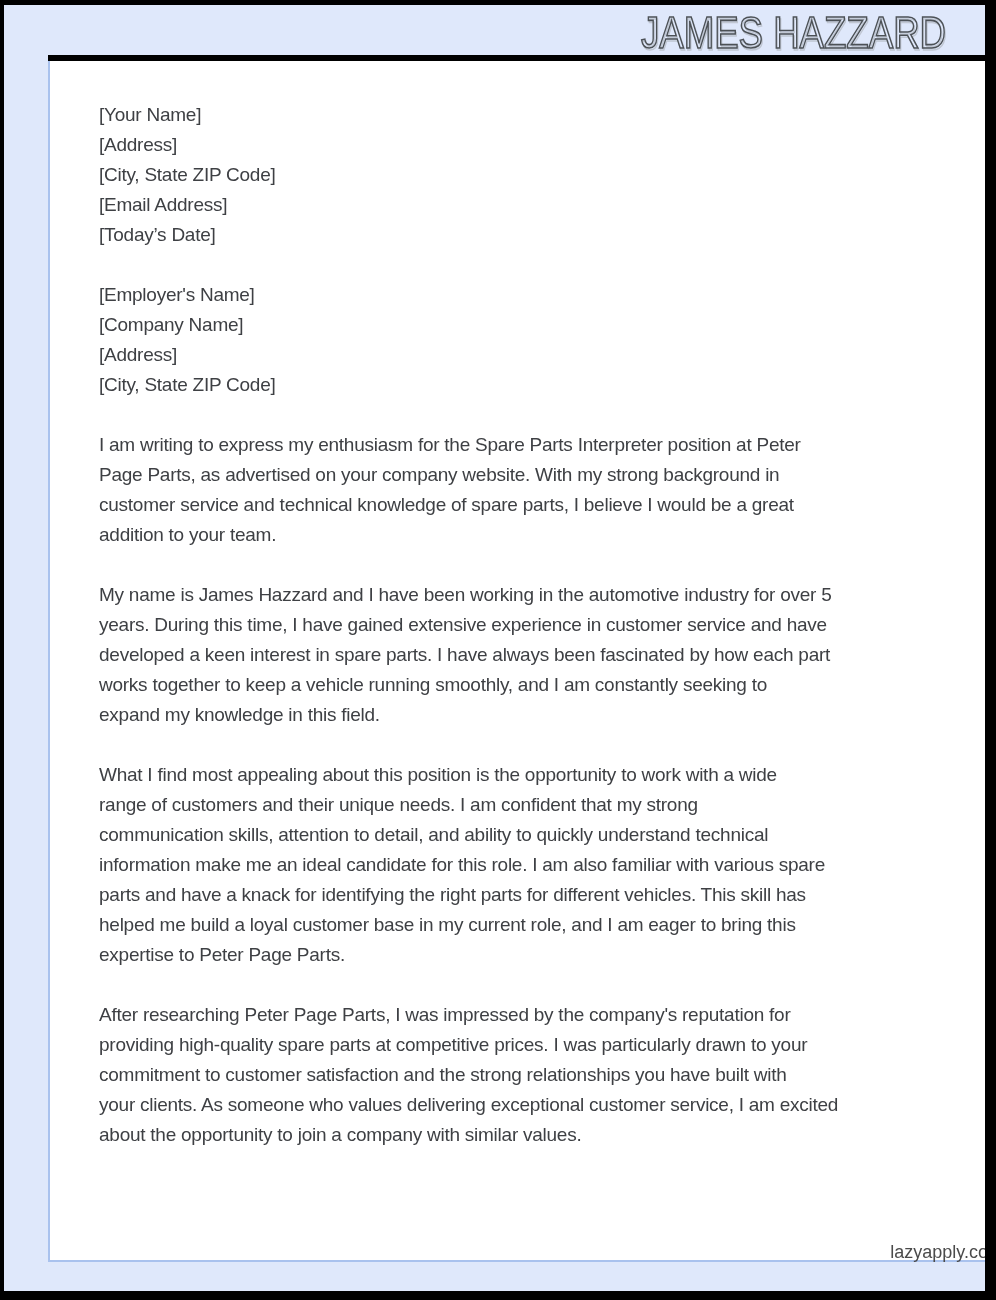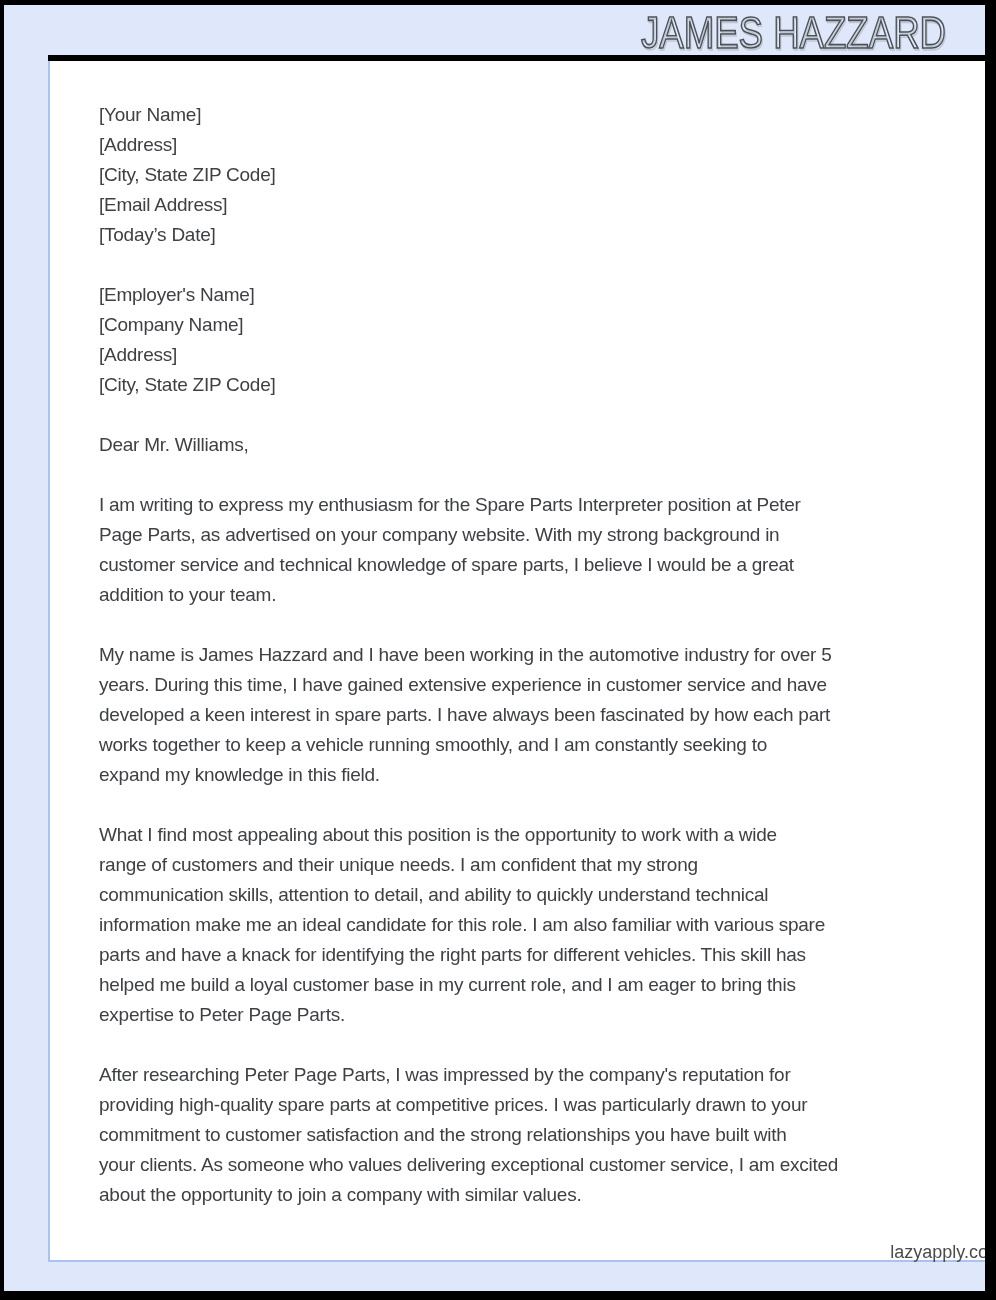--- a/index.html
+++ b/index.html
@@ -100,21 +100,20 @@
       <div class="letter">
         <div class="block">[Your Name]
 [Address]
 [City, State ZIP Code]
 [Email Address]
 [Today’s Date]</div>
         <div class="block">[Employer's Name]
 [Company Name]
 [Address]
 [City, State ZIP Code]</div>
-        <p>Dear Mr. Williams,</p>
         <p>I am writing to express my enthusiasm for the Spare Parts Interpreter position at Peter
 Page Parts, as advertised on your company website. With my strong background in
 customer service and technical knowledge of spare parts, I believe I would be a great
 addition to your team.</p>
         <p>My name is James Hazzard and I have been working in the automotive industry for over 5
 years. During this time, I have gained extensive experience in customer service and have
 developed a keen interest in spare parts. I have always been fascinated by how each part
 works together to keep a vehicle running smoothly, and I am constantly seeking to
 expand my knowledge in this field.</p>
         <p>What I find most appealing about this position is the opportunity to work with a wide

